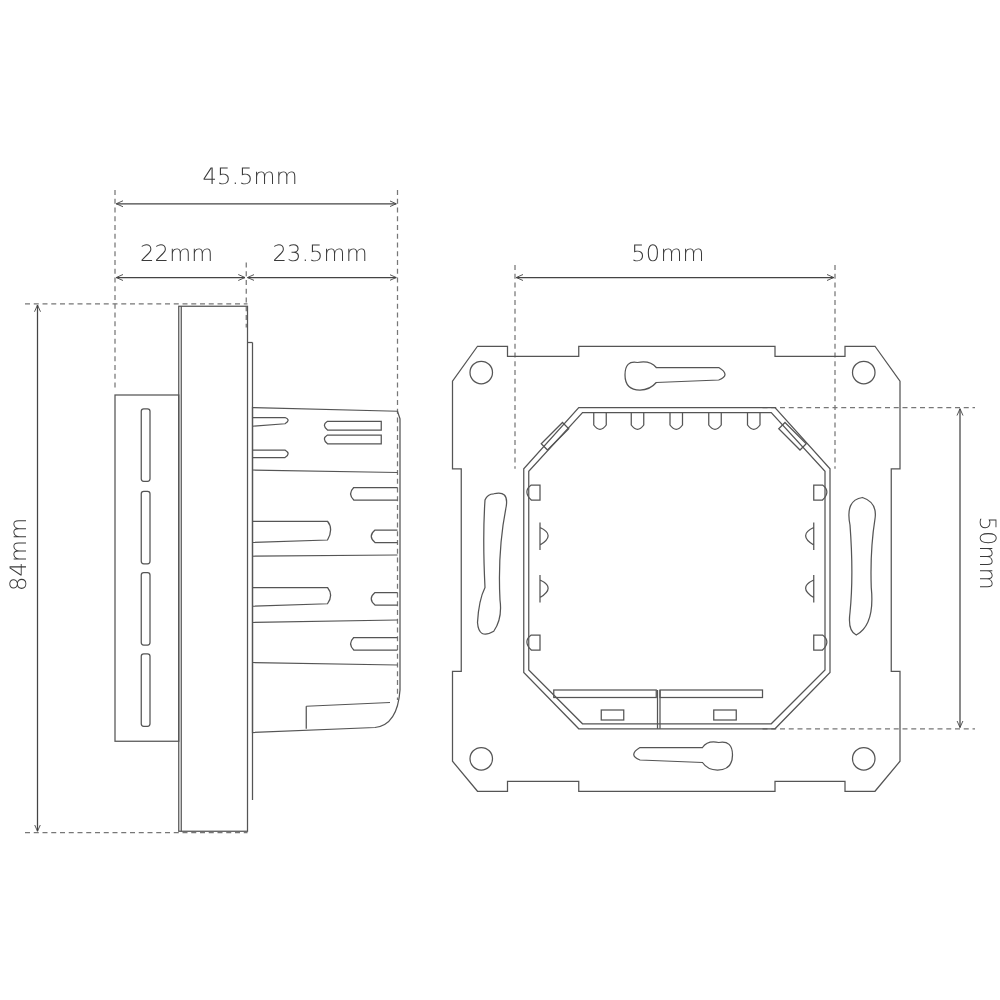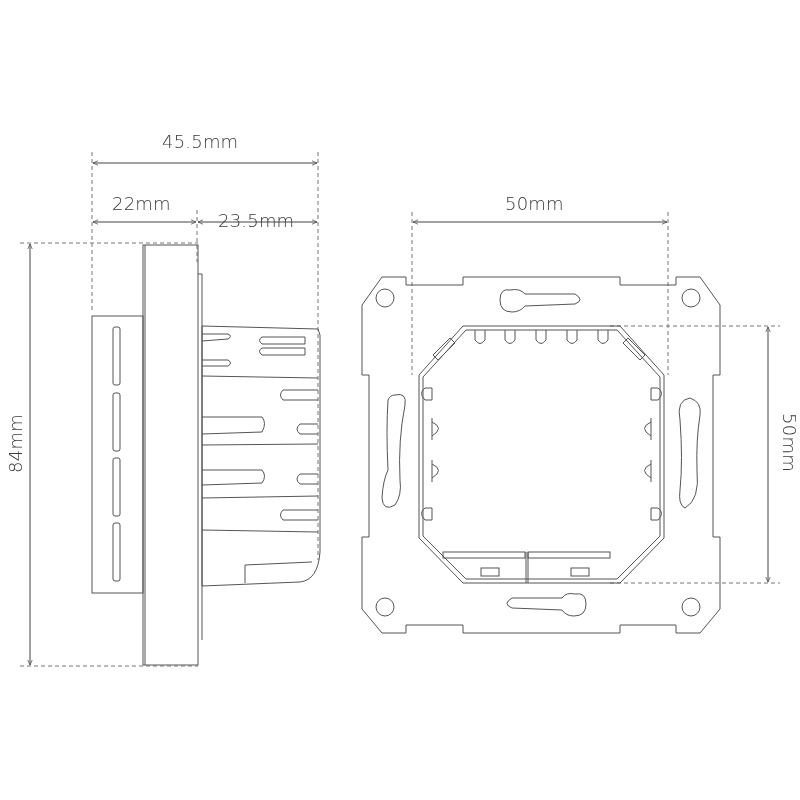--- a/index.html
+++ b/index.html
@@ -122,16 +122,16 @@
       <line x1="526" y1="552" x2="526" y2="583"></line>
       <line x1="528" y1="552" x2="528" y2="583"></line>
       <rect x="481" y="568" width="18" height="8"></rect>
       <rect x="571" y="568" width="18" height="8"></rect>
     </g>
   </g>
 </svg>
 
 <div class="lbl" style="left:162px;top:131px;">45.5mm</div>
 <div class="lbl" style="left:112px;top:193px;">22mm</div>
-<div class="lbl" style="left:218px;top:210px;">23.5mm</div>
+<div class="lbl" style="left:218px;top:193px;">23.5mm</div>
 <div class="lbl vert" style="left:-14px;top:433px;">84mm</div>
 <div class="lbl" style="left:505px;top:193px;">50mm</div>
 <div class="lbl vert90" style="left:760px;top:432px;">50mm</div>
 
 </body></html>

